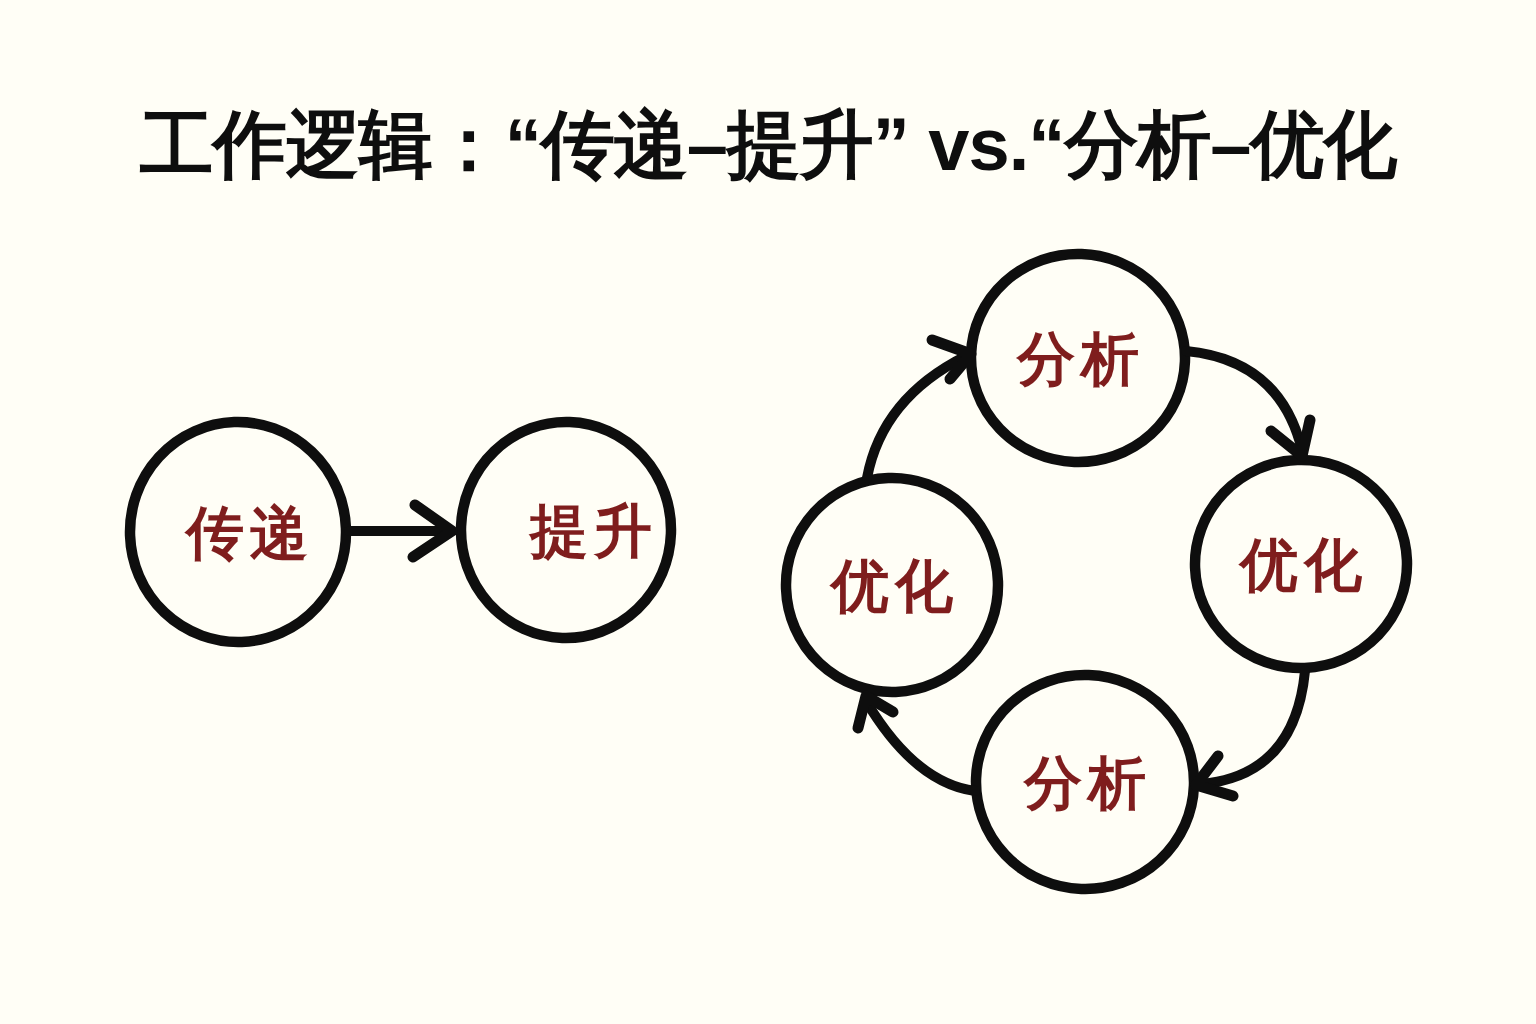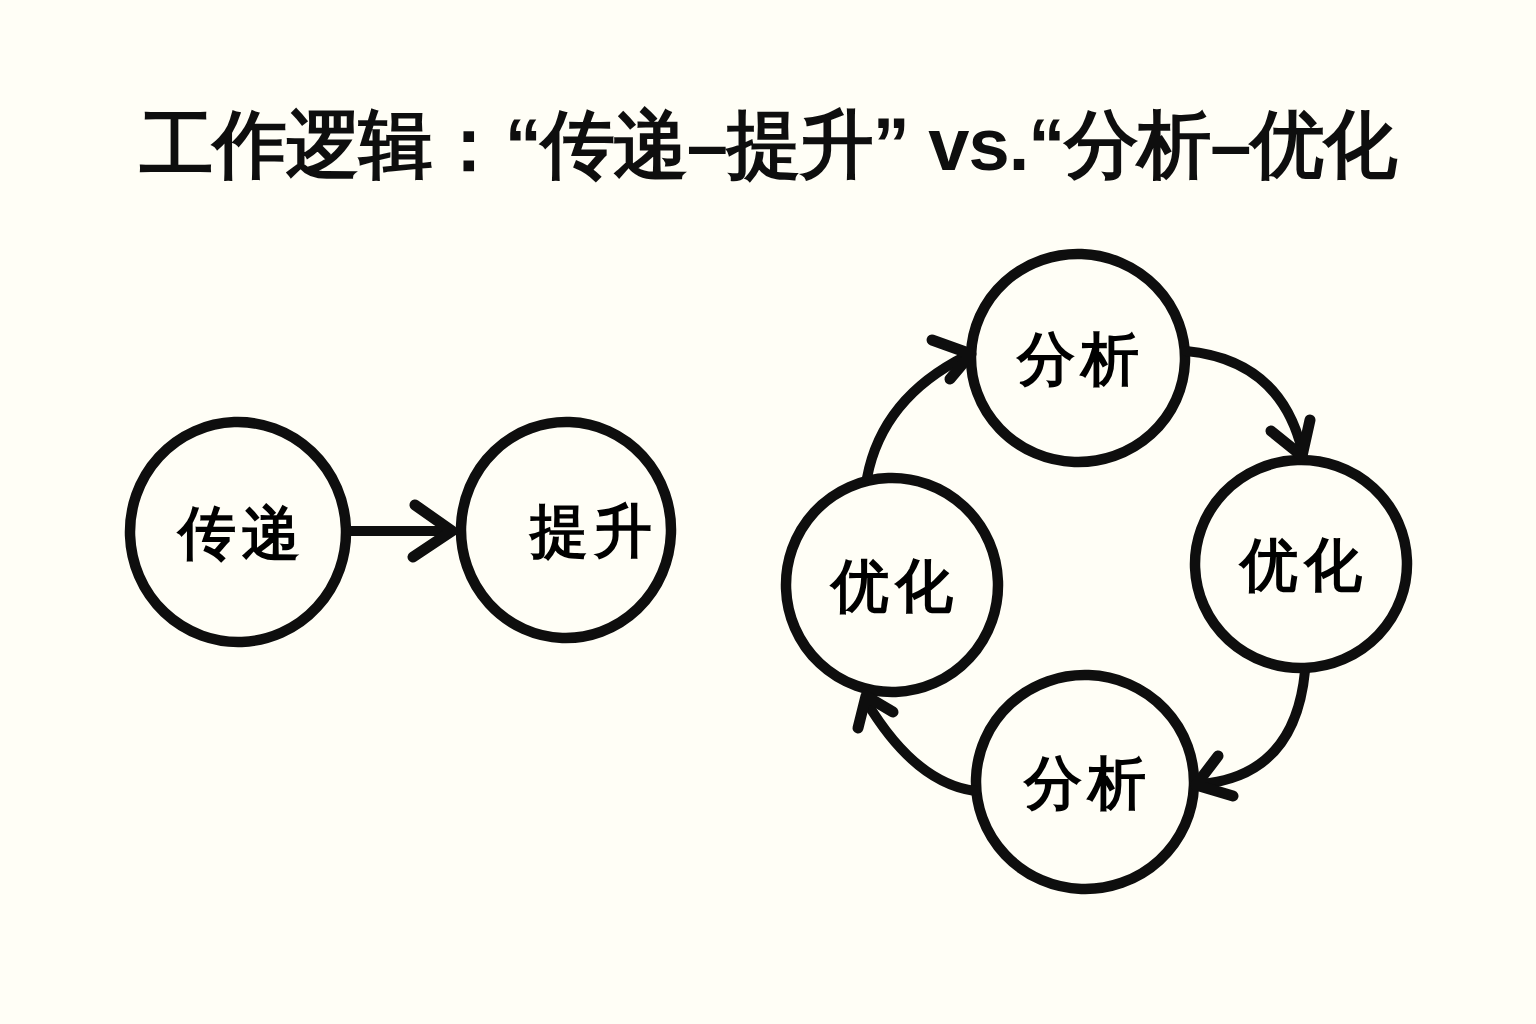--- a/index.html
+++ b/index.html
@@ -37,21 +37,21 @@
     color: #0E0E0E;
   }
   .node-label {
     position: absolute;
     transform: translate(-50%, -50%);
     font-size: 58px;
     font-weight: 900;
     letter-spacing: 6px;
     margin-left: 3px; 
     white-space: nowrap;
-    color: #000000;
+    color: #7f1d1d;
   }
   .stroke {
     stroke: #0E0E0E;
     fill: none;
     stroke-linecap: round;
     stroke-linejoin: round;
   }
 </style>
 </head>
 <body>
@@ -82,21 +82,21 @@
       <path class="stroke" stroke-width="10" d="M 975 791 Q 915 783 866 701"></path>
       <polyline class="stroke" stroke-width="11" points="858,728 866,696 893,712"></polyline>
 
       <path class="stroke" stroke-width="10" d="M 867 478 Q 882 398 966 356"></path>
       <polyline class="stroke" stroke-width="11" points="932,340 971,354 950,379"></polyline>
     </g>
   </svg>
 
   <div class="title">工作逻辑：“传递–提升” vs.“分析–优化</div>
 
-  <div class="node-label" style="left:230px; top:534px;margin-left:12px;">传递</div>
+  <div class="node-label" style="left:238px; top:534px;margin-left:12px;">传递</div>
   <div class="node-label" style="left:566px; top:532px;margin-left:28px;">提升</div>
 
   <div class="node-label" style="left:1078px; top:360px;">分析</div>
   <div class="node-label" style="left:1301px; top:566px;">优化</div>
   <div class="node-label" style="left:1085px; top:784px;">分析</div>
   <div class="node-label" style="left:892px; top:587px;">优化</div>
 
 </div>
 
 </body></html>

